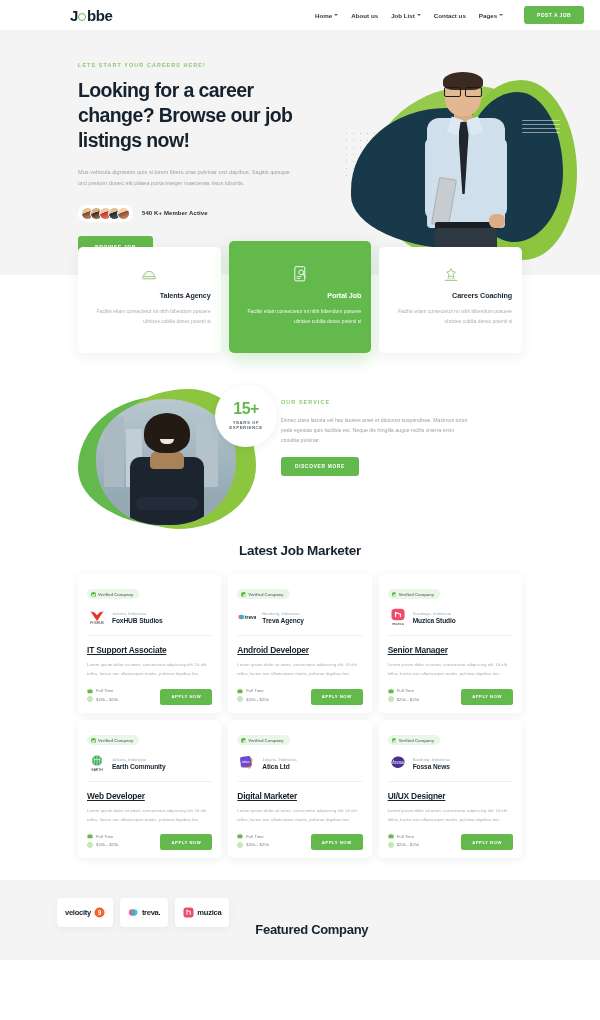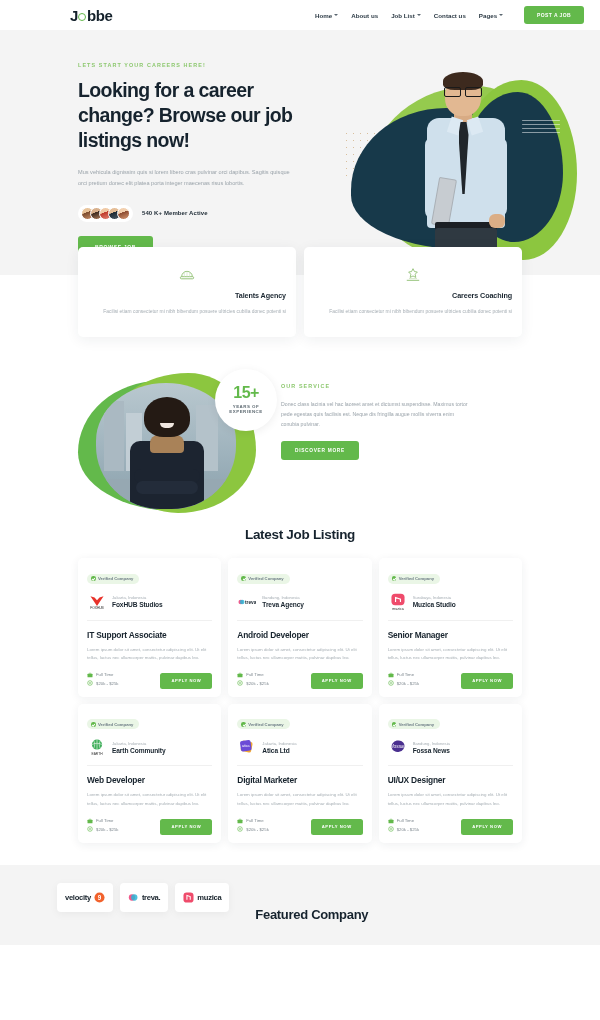--- a/index.html
+++ b/index.html
@@ -332,21 +332,21 @@
   .verified-dot:after {
     content:""; position:absolute; left:1.3px; top:1.6px;
     width:1.8px; height:0.9px; border-left:.7px solid #fff; border-bottom:.7px solid #fff;
     transform: rotate(-45deg);
   }
   .verified span { font-size:4.2px; font-weight:bold; color:#6b7a84; }
   .job-company { display:flex; align-items:center; gap:5px; padding-bottom: 8px; border-bottom: 1px solid #f0f0f0; }
   .logo-box { width: 20px; height: 20px; flex:none; display:flex; align-items:center; justify-content:center; }
   .job-loc { font-size: 4.2px; color:#a6aeb4; margin-bottom:1.5px; }
   .job-cname { font-size: 6.6px; font-weight:bold; color:#18242e; letter-spacing:-0.1px; }
-  .job-title { font-size: 8.4px; font-weight: bold; color:#18242e; margin: 9px 0 6px; letter-spacing:-0.2px; }
+  .job-title { font-size: 8.4px; font-weight: bold; color:#18242e; margin: 9px 0 6px; letter-spacing:-0.2px;text-decoration:underline; }
   .job-desc { font-size: 4.4px; line-height: 1.95; color:#a6aeb4; }
   .job-foot { display:flex; align-items:flex-end; justify-content:space-between; margin-top: 9px; }
   .job-meta-row { display:flex; align-items:center; gap:3px; margin-bottom:2.5px; }
   .job-meta-row span { font-size:4.3px; color:#7d878e; }
   .apply-btn {
     background:#63b94b; color:#fff; font-size:4.2px; font-weight:bold;
     letter-spacing:.55px; padding:5.5px 11px; border:none; border-radius:2.5px; cursor:pointer;
   }
 
   
@@ -450,20 +450,32 @@
   <div class="cards-band">
     <div class="svc-card">
       <div class="svc-icon">
         <svg width="16" height="14" viewBox="0 0 24 20">
             <path d="M4 14a8 8 0 0116 0" fill="none" stroke="#8fbf72" stroke-width="1.4"></path>
             <rect x="2" y="14" width="20" height="3.2" rx="1.6" fill="none" stroke="#8fbf72" stroke-width="1.4"></rect>
             <path d="M12 6v8M8 8v6M16 8v6" stroke="#cfe3c2" stroke-width="1"></path>
           </svg>
       </div>
       <h3>Talents Agency</h3>
+      <p>Facilisi etiam consectetur mi nibh bibendum posuere ultricies cubilia donec potenti si</p>
+    </div>
+    <div class="svc-card active">
+      <div class="svc-icon">
+        <svg width="15" height="17" viewBox="0 0 20 24">
+            <rect x="2" y="1" width="14" height="20" rx="1.6" fill="none" stroke="#ffffff" stroke-width="1.3"></rect>
+            <circle cx="11" cy="9" r="3.4" fill="none" stroke="#ffffff" stroke-width="1.3"></circle>
+            <path d="M13.6 11.6L17 15.6" stroke="#ffffff" stroke-width="1.4" stroke-linecap="round"></path>
+            <path d="M5 15h6M5 17.6h4" stroke="#ffffff" stroke-width="1.1" stroke-linecap="round"></path>
+          </svg>
+      </div>
+      <h3>Portal Job</h3>
       <p>Facilisi etiam consectetur mi nibh bibendum posuere ultricies cubilia donec potenti si</p>
     </div>
     <div class="svc-card">
       <div class="svc-icon">
         <svg width="16" height="15" viewBox="0 0 22 20">
             <path d="M11 2l2 4 4 .6-3 3 .8 4.4L11 12l-3.8 2 .8-4.4-3-3L9 6z" fill="none" stroke="#8fbf72" stroke-width="1.2"></path>
             <path d="M3 18h16" stroke="#8fbf72" stroke-width="1.3" stroke-linecap="round"></path>
             <path d="M6 15.5h10" stroke="#cfe3c2" stroke-width="1.1" stroke-linecap="round"></path>
           </svg>
       </div>
@@ -497,21 +509,21 @@
       </div>
     </div>
     <div class="about-text">
       <div class="eyebrow">OUR SERVICE</div>
       <p>Donec class lacinia vel hac laoreet amet et dictumst suspendisse. Maximus tortor pede egestas quis facilisis est. Neque dis fringilla augue mollis viverra enim conubia pulvinar.</p>
       <button class="discover-btn">DISCOVER MORE</button>
     </div>
   </section>
 
   <section class="jobs-section">
-    <h2 class="jobs-title">Latest Job Listing</h2>
+    <h2 class="jobs-title">Latest Job Marketer</h2>
     <div class="jobs-grid">
 
       <div class="job-card">
         <div class="verified">
           <i class="verified-dot"></i>
           <span>Verified Company</span>
         </div>
         <div class="job-company">
           <div class="logo-box">
             <svg width="18" height="18" viewBox="0 0 22 22">

